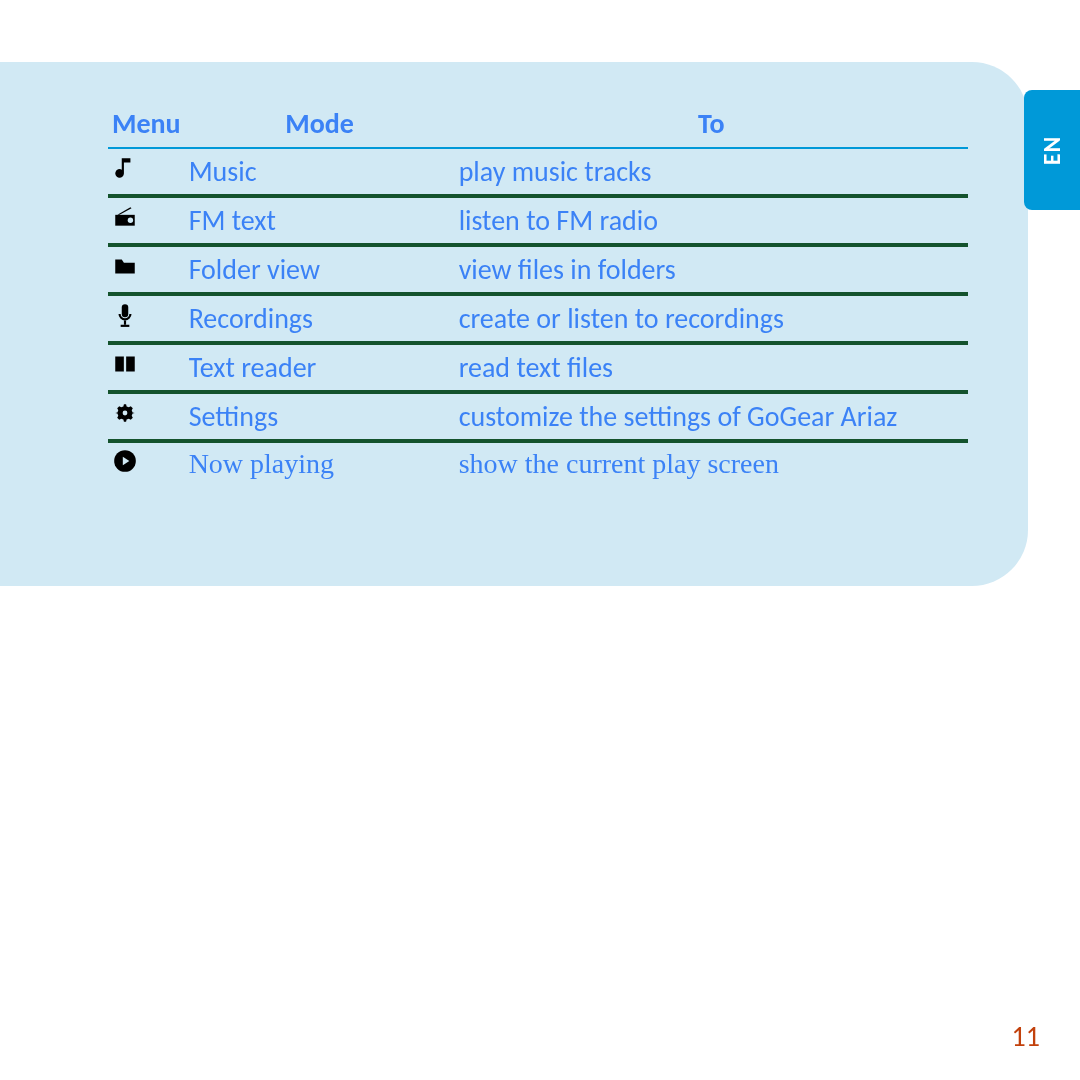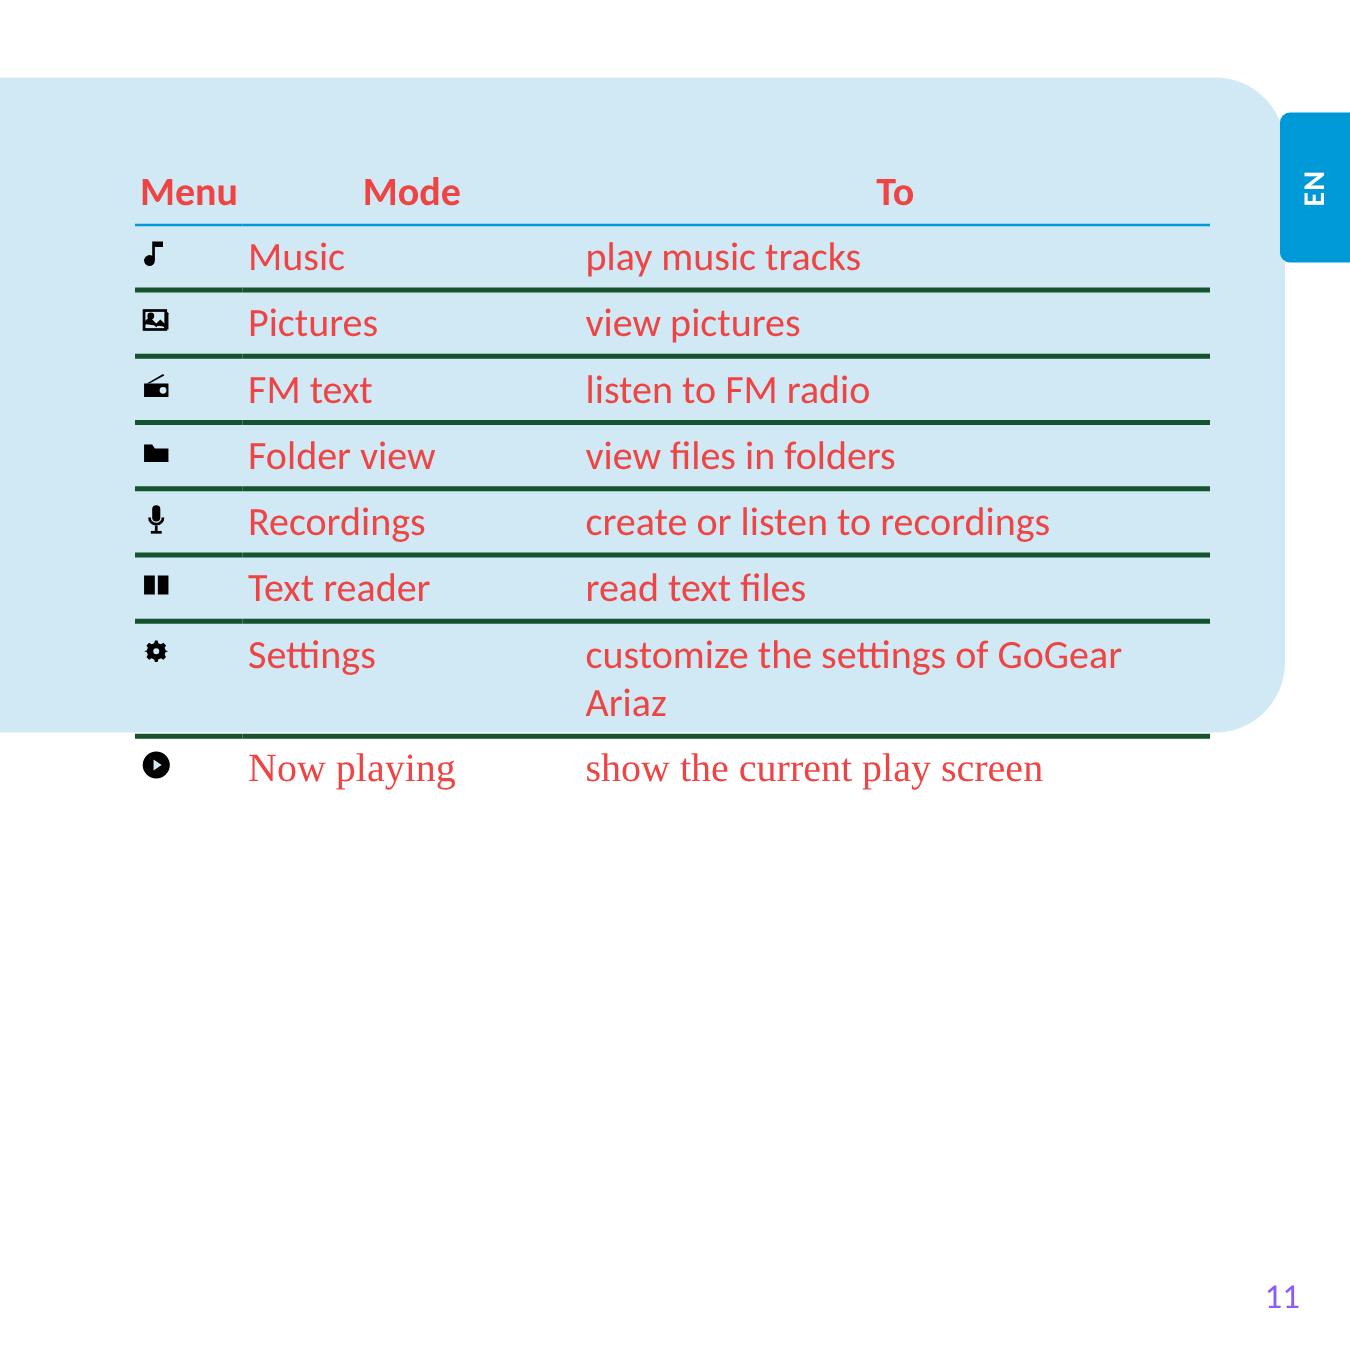--- a/index.html
+++ b/index.html
@@ -43,23 +43,22 @@
   }
   .content {
     position: absolute;
     left: 108px;
     top: 100px;
     width: 860px;
   }
   table {
     width: 100%;
     border-collapse: collapse;
-    font-size: 32px;
-    color: #ef4444;
-    margin-top: 28px;
+    font-size: 28px;
+    color: #3b82f6;
   }
   th {
     text-align: center;
     font-weight: bold;
     padding: 6px 4px 6px 4px;
     border-bottom: 2px solid #0099d8;
     vertical-align: bottom;
   }
   td {
     padding: 5px 4px 5px 4px;
@@ -68,21 +67,21 @@
   }
   tr:last-child td { border-bottom: none; font-family: Liberation Serif, serif; }
   .col-icon { width: 74px; text-align: left; }
   .col-mode { width: 270px; }
   .icon-cell svg { width: 26px; height: 26px; }
   .page-number {
     position: absolute;
     bottom: 26px;
     right: 40px;
     font-size: 28px;
-    color: #8b5cf6;
+    color: #c2410c;
   }
 </style>
 </head>
 <body>
 
 <div class="page-bg"></div>
 
 <div class="lang-tab">
   <span>EN</span>
 </div>
@@ -98,32 +97,20 @@
     </thead>
     <tbody>
       <tr>
         <td class="icon-cell">
           <svg viewBox="0 0 24 24" fill="#000">
               <path d="M9 3v10.55A4 4 0 1 0 11 17V7h6V3H9z"></path>
             </svg>
         </td>
         <td>Music</td>
         <td>play music tracks</td>
-      </tr>
-      <tr>
-        <td class="icon-cell">
-          <svg viewBox="0 0 24 24" fill="none" stroke="#000" stroke-width="2">
-              <rect x="3" y="5" width="16" height="14"></rect>
-              <path d="M3 15l4-4 5 5 3-3 4 4" fill="#000"></path>
-              <circle cx="8" cy="9" r="1.5" fill="#000"></circle>
-              <path d="M19 5v14h2V7l-2-2z" fill="#000" stroke="none"></path>
-            </svg>
-        </td>
-        <td>Pictures</td>
-        <td>view pictures</td>
       </tr>
       <tr>
         <td class="icon-cell">
           <svg viewBox="0 0 24 24" fill="#000">
               <path d="M3 10h18v10H3z"></path>
               <circle cx="17" cy="15" r="2.5" fill="#d1e9f4"></circle>
               <path d="M5 10L17 3l1 1L7 10z"></path>
             </svg>
         </td>
         <td>FM text</td>

